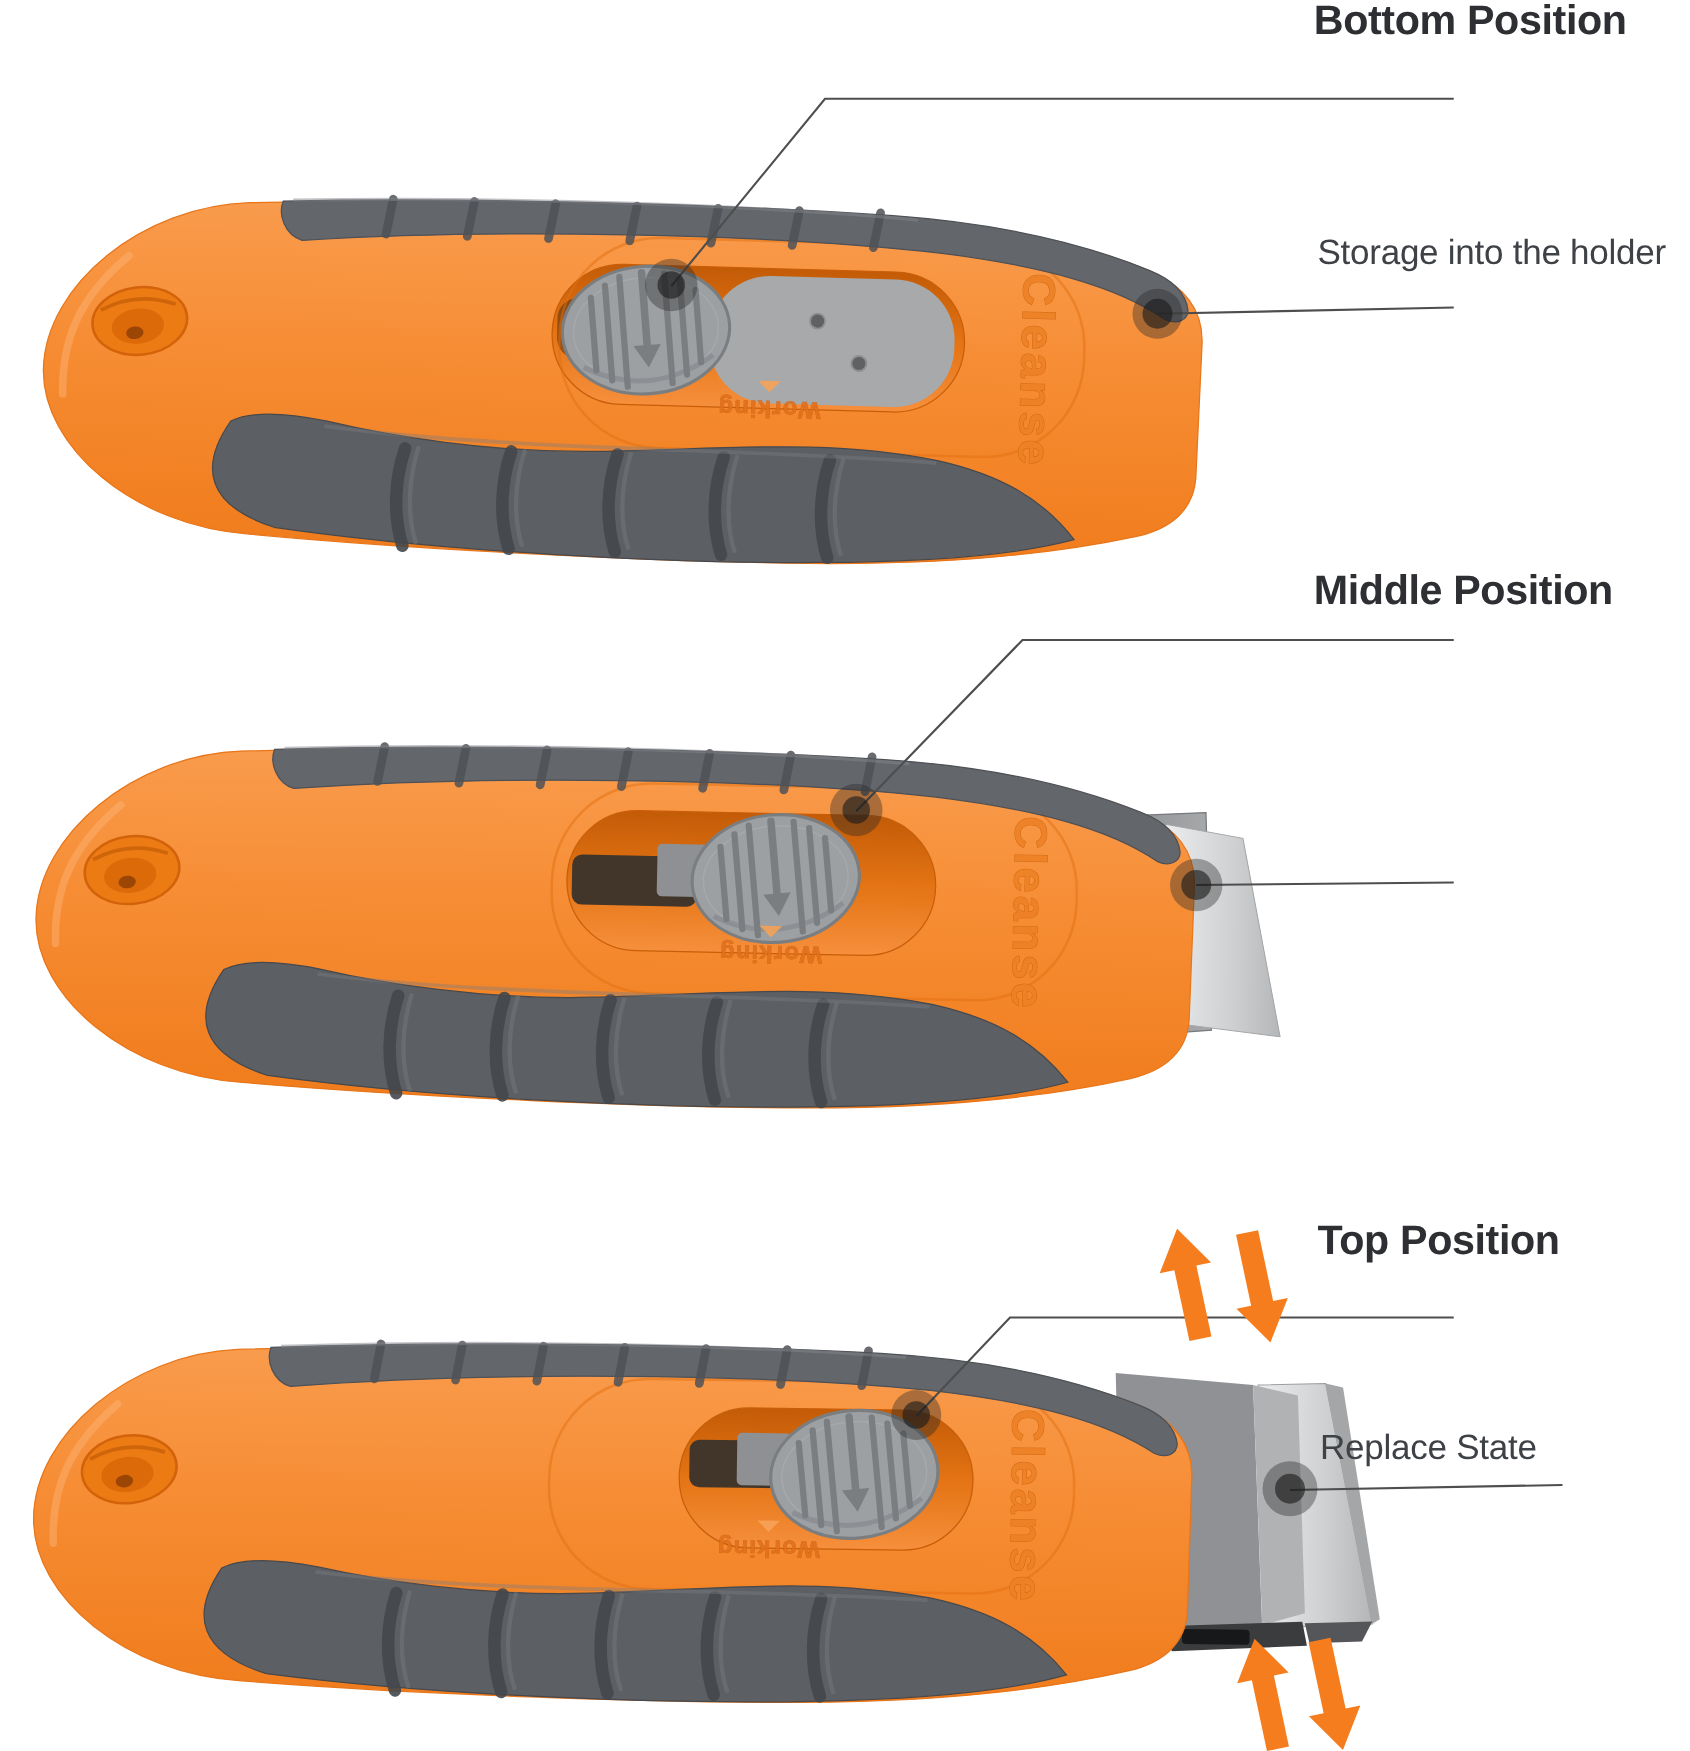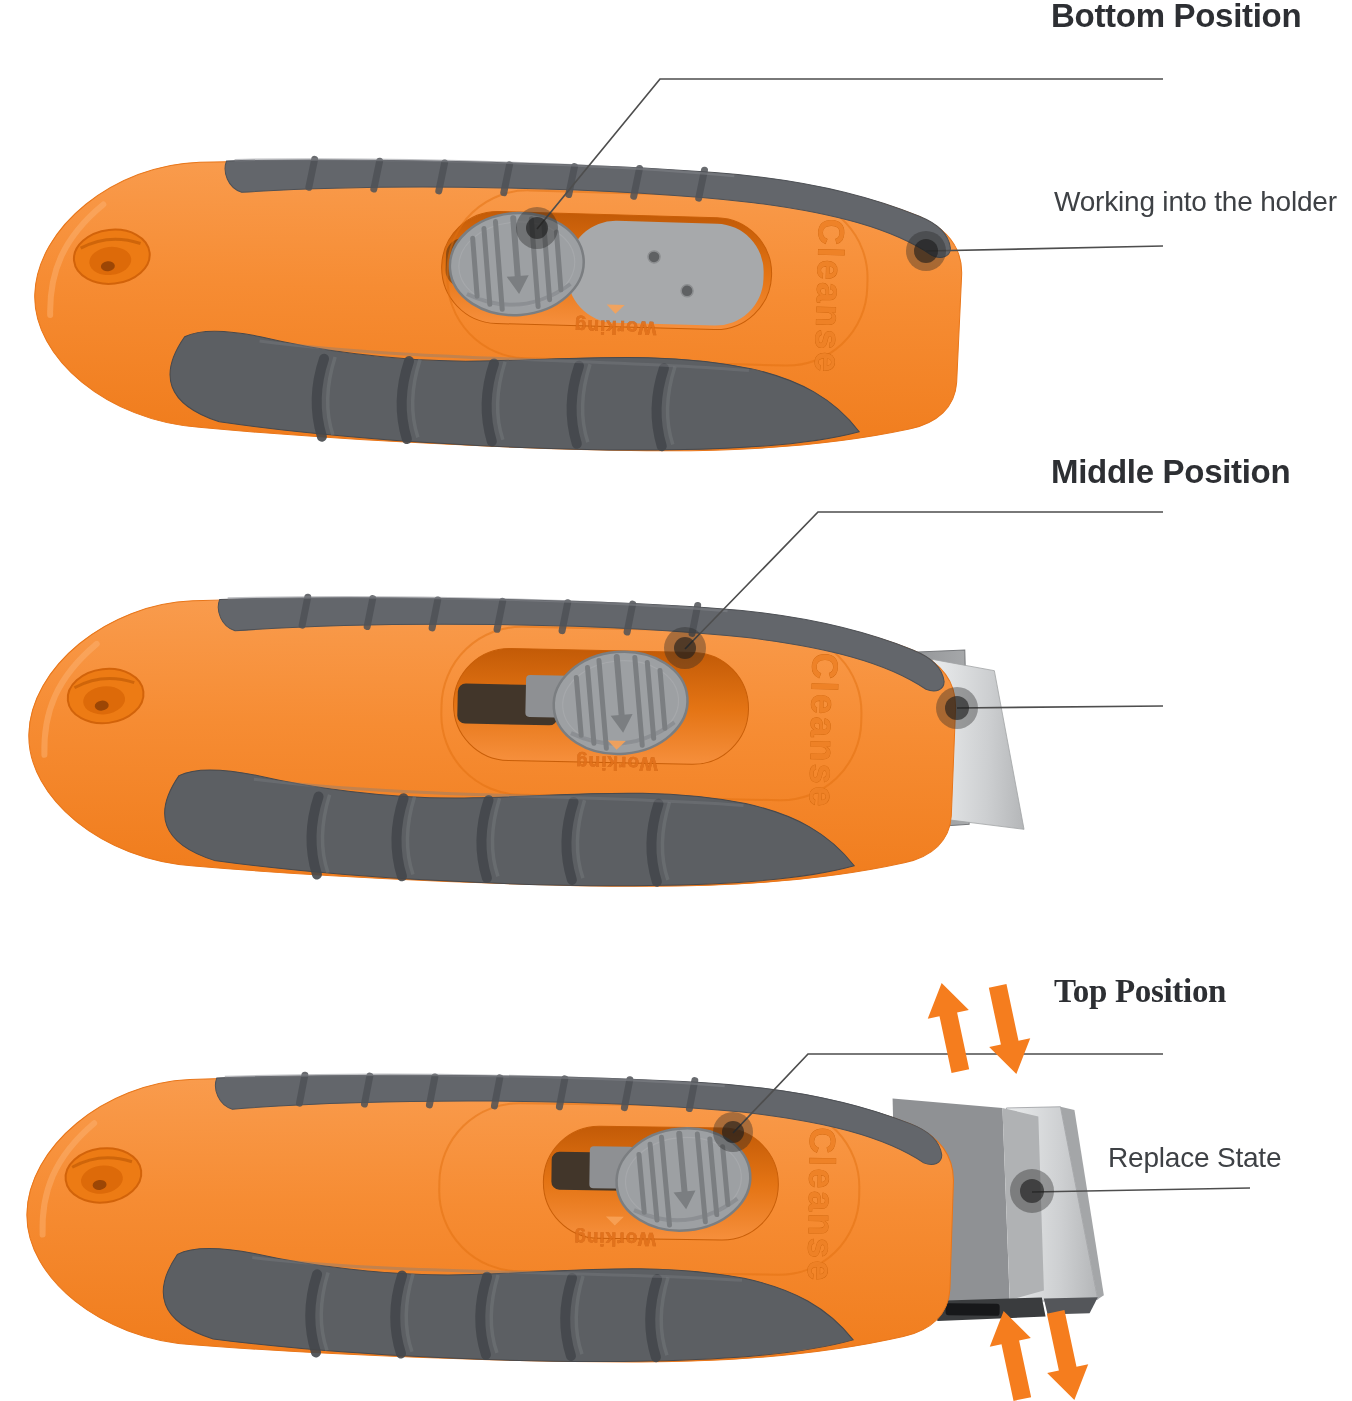--- a/index.html
+++ b/index.html
@@ -7,22 +7,22 @@
         font-family:"Liberation Sans", sans-serif;}
   #scene{position:absolute;left:0;top:0;width:1352px;height:1401px;}
   .hd{position:absolute;font-weight:700;font-size:33px;line-height:1.2;color:#2D2F33;
       letter-spacing:-0.3px;white-space:nowrap;}
   .lbl{position:absolute;font-weight:400;font-size:28px;line-height:1.25;color:#3E4145;
       letter-spacing:-0.2px;white-space:nowrap;}
   #hd-bottom{left:1051px;top:-4px;}
   #lbl-bottom{left:1054px;top:184px;}
   #hd-middle{left:1051px;top:452px;}
   #lbl-middle{left:1054px;top:660px;}
-  #hd-top{left:1054px;top:972px;font-family:Liberation Serif, serif;}
-  #lbl-top{left:1108px;top:1140px;}
+  #hd-top{left:1054px;top:972px;}
+  #lbl-top{left:1056px;top:1140px;}
 </style>
 </head>
 <body>
 
 <div id="page">
   <div id="scene">
 <svg width="1352" height="1401" viewBox="0 0 1352 1401" xmlns="http://www.w3.org/2000/svg">
   <defs>
     <linearGradient id="bodyG" x1="0" y1="0" x2="0" y2="1">
       <stop offset="0" stop-color="#F99C4E"></stop>
@@ -268,19 +268,19 @@
   </g>
   <g>
     <polygon transform="translate(951,1027) rotate(-12)" points="0,-45 21,-13 9,-13 9,45 -9,45 -9,-13 -21,-13" fill="#F57D1E"></polygon>
     <polygon transform="translate(1007,1030) rotate(168)" points="0,-45 21,-13 9,-13 9,45 -9,45 -9,-13 -21,-13" fill="#F57D1E"></polygon>
     <polygon transform="translate(1013,1355) rotate(-12)" points="0,-45 21,-13 9,-13 9,45 -9,45 -9,-13 -21,-13" fill="#F57D1E"></polygon>
     <polygon transform="translate(1065,1356) rotate(168)" points="0,-45 21,-13 9,-13 9,45 -9,45 -9,-13 -21,-13" fill="#F57D1E"></polygon>
   </g>
 </svg></div>
 
   <div class="hd" id="hd-bottom">Bottom Position</div>
-  <div class="lbl" id="lbl-bottom">Working into the holder</div>
+  <div class="lbl" id="lbl-bottom">Storage into the holder</div>
 
   <div class="hd" id="hd-middle">Middle Position</div>
 
   <div class="hd" id="hd-top">Top Position</div>
   <div class="lbl" id="lbl-top">Replace State</div>
 </div>
 
 </body></html>

